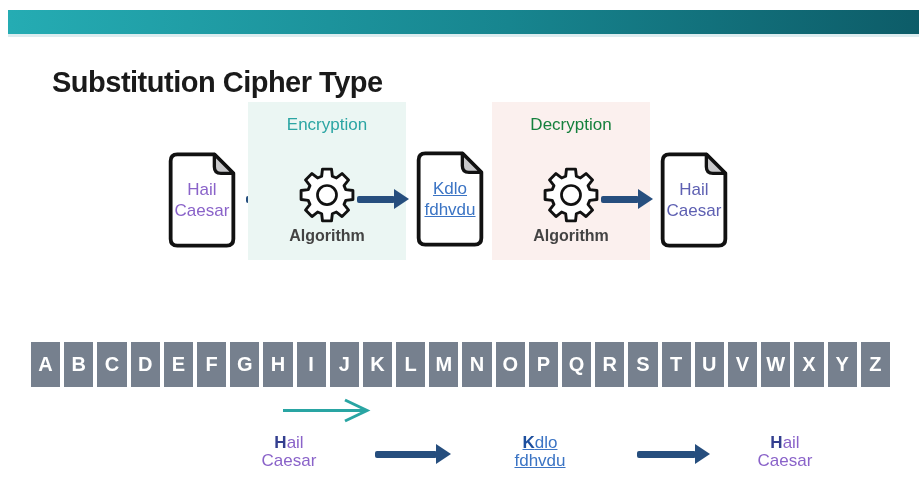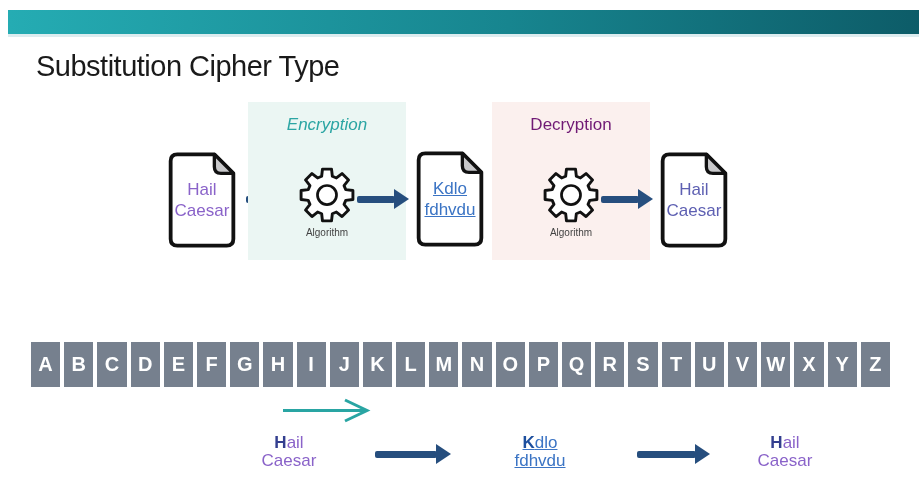--- a/index.html
+++ b/index.html
@@ -6,32 +6,32 @@
   .canvas{
     position:relative;width:919px;height:491px;background:#ffffff;overflow:hidden;
     font-family:"Liberation Sans", sans-serif;
   }
   .topbar{
     position:absolute;left:8px;top:10px;width:911px;height:24px;
     background:linear-gradient(90deg,#25acb3 0%,#17858f 55%,#0d5c68 100%);
     border-bottom:3px solid #dcecef;
   }
   .title{
-    position:absolute;left:36px;top:50px;margin:0;
-    font-size:29px;font-weight:400;color:#1a1a1a;letter-spacing:-0.5px;
+    position:absolute;left:36px;top:50px;margin:16px;
+    font-size:29px;font-weight:700;color:#1a1a1a;letter-spacing:-0.5px;
   }
   
   .panel{position:absolute;top:102px;width:158px;height:158px;display:flex;flex-direction:column;align-items:center;}
   .panel.enc{left:248px;background:#ebf6f3;}
   .panel.dec{left:492px;background:#fbf0ee;}
   .panel-label{margin-top:13px;font-size:17px;}
-  .enc .panel-label{color:#2ba5a3;font-style:italic;}
-  .dec .panel-label{color:#701a75;}
+  .enc .panel-label{color:#2ba5a3;}
+  .dec .panel-label{color:#15803d;}
   .gear-svg{margin-top:31px;width:58px;height:58px;}
-  .algo{margin-top:3px;font-size:10px;font-weight:400;color:#434343;}
+  .algo{margin-top:3px;font-size:16px;font-weight:700;color:#434343;}
   
   .doc{position:absolute;width:76px;height:106px;}
   .doc-svg{position:absolute;left:0;top:0;width:76px;height:106px;}
   .doc-text{
     position:absolute;inset:0;display:flex;flex-direction:column;justify-content:center;align-items:center;
     font-size:17px;line-height:21px;text-align:center;
   }
   .c-purple{color:#8a63c9;}
   .c-blue{color:#3b74c4;text-decoration:underline;}
   .c-indigo{color:#5e60b2;}

